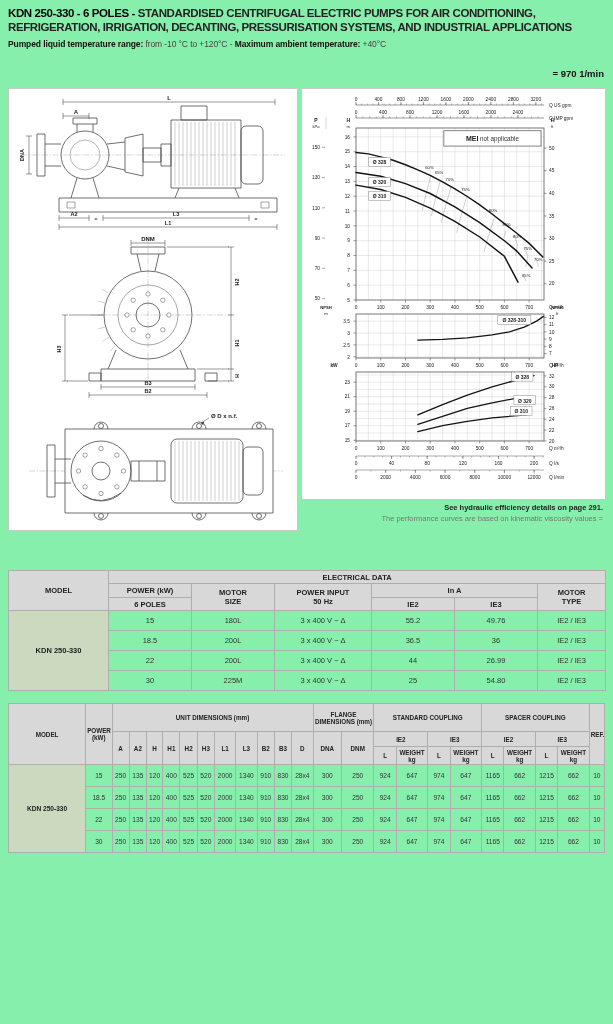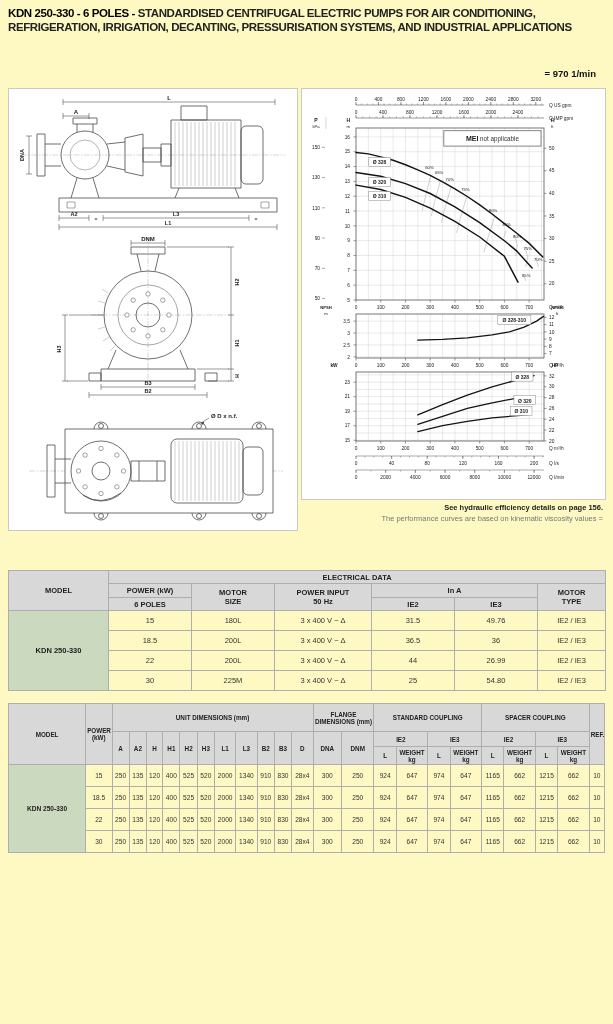--- a/index.html
+++ b/index.html
@@ -1,23 +1,23 @@
 <!DOCTYPE html>
 <html><head>
 <meta charset="utf-8">
 <style>
   html,body{margin:0;padding:0;background:#fff;}
   body{font-family:"Liberation Sans",sans-serif;}
-  .page{position:relative;width:613px;height:1024px;background:#fef9c3;overflow:hidden;}
+  .page{position:relative;width:613px;height:1024px;background:#86efac;overflow:hidden;}
   .hdr{position:absolute;left:8px;top:6px;width:598px;}
   .title{font-size:11.5px;font-weight:bold;color:#000;line-height:1.25;letter-spacing:-0.4px;}
   .title .t-rest{color:#222;}
   .subtitle{font-size:8.5px;margin-top:4px;color:#444;letter-spacing:-0.1px;}
   .subtitle b{color:#111;}
-  .speed{position:absolute;right:17px;top:68px;font-size:9.5px;font-weight:bold;color:#111;}
+  .speed{position:absolute;right:9px;top:68px;font-size:9.5px;font-weight:bold;color:#111;}
   .panel{position:absolute;border:1px solid #c9c9c9;background:#fff;}
   .left-panel{left:8px;top:88px;width:288px;height:441px;}
   .right-panel{left:301px;top:88px;width:303px;height:410px;}
   .notes{position:absolute;right:10px;top:503px;text-align:right;line-height:1.45;}
   .notes .n1{font-size:7.5px;font-weight:bold;color:#222;}
   .notes .n2{font-size:7.5px;color:#777;}
   svg text{font-family:"Liberation Sans",sans-serif;fill:#222;stroke:none;}
   .g-draw{stroke:#4a4a4a;stroke-width:0.8;fill:none;stroke-linejoin:round;}
   .g-dim{stroke:#333;stroke-width:0.5;fill:none;}
   .g-rib{stroke:#777;stroke-width:0.35;fill:none;}
@@ -35,20 +35,21 @@
   .dim-table td{font-size:6.6px;height:21px;}
   .dim-table .r1{height:28px;}.dim-table .r2{height:15px;}.dim-table .r3{height:18px;}
 </style>
 </head>
 <body>
 
 <div class="page">
 
   <div class="hdr">
     <div class="title"><span>KDN 250-330 - 6 POLES</span><span> - </span><span class="t-rest">STANDARDISED CENTRIFUGAL ELECTRIC PUMPS FOR AIR CONDITIONING, REFRIGERATION, IRRIGATION, DECANTING, PRESSURISATION SYSTEMS, AND INDUSTRIAL APPLICATIONS</span></div>
+    <div class="subtitle"><b>Pumped liquid temperature range:</b><span> from -10 °C to +120°C</span><span> - </span><b>Maximum ambient temperature:</b><span> +40°C</span></div>
   </div>
   <div class="speed">= 970 1/min</div>
 
   <div class="panel left-panel">
 
     <svg width="280" height="140" viewBox="0 0 280 140" style="position:absolute;left:4px;top:3px;">
       <g class="cl">
           <line x1="8" y1="63" x2="272" y2="63"></line>
         </g>
       <g class="g-draw">
@@ -698,21 +699,21 @@
         <text x="170.73684210526315" y="384.5" font-size="4.8" text-anchor="middle" fill="#222">8000</text>
         <line x1="200.42105263157896" y1="376" x2="200.42105263157896" y2="379" stroke="#555" stroke-width="0.6"></line>
         <text x="200.42105263157896" y="384.5" font-size="4.8" text-anchor="middle" fill="#222">10000</text>
         <line x1="230.10526315789474" y1="376" x2="230.10526315789474" y2="379" stroke="#555" stroke-width="0.6"></line>
         <text x="230.10526315789474" y="384.5" font-size="4.8" text-anchor="middle" fill="#222">12000</text>
         <text x="245" y="384.5" font-size="4.8" text-anchor="start" fill="#222">Q l/min</text>
       </svg>
   </div>
 
   <div class="notes">
-    <div class="n1">See hydraulic efficiency details on page 156.</div>
+    <div class="n1">See hydraulic efficiency details on page 291.</div>
     <div class="n2">The performance curves are based on kinematic viscosity values =</div>
   </div>
 
   <table class="elec-table">
     <colgroup>
         <col style="width:100px">
         <col style="width:83px">
         <col style="width:83px">
         <col style="width:97px">
         <col style="width:83px">
@@ -745,21 +746,21 @@
       <th class="hd">IE2</th>
       <th class="hd">IE3</th>
     </tr>
     </tbody>
       <tbody>
         <tr>
           <td class="model-cell" rowspan="4">KDN 250-330</td>
           <td>15</td>
           <td>180L</td>
           <td>3 x 400 V ~ Δ</td>
-          <td>31.5</td>
+          <td>55.2</td>
           <td>49.76</td>
           <td>IE2 / IE3</td>
         </tr>
         <tr>
           <td>18.5</td>
           <td>200L</td>
           <td>3 x 400 V ~ Δ</td>
           <td>36.5</td>
           <td>36</td>
           <td>IE2 / IE3</td>

